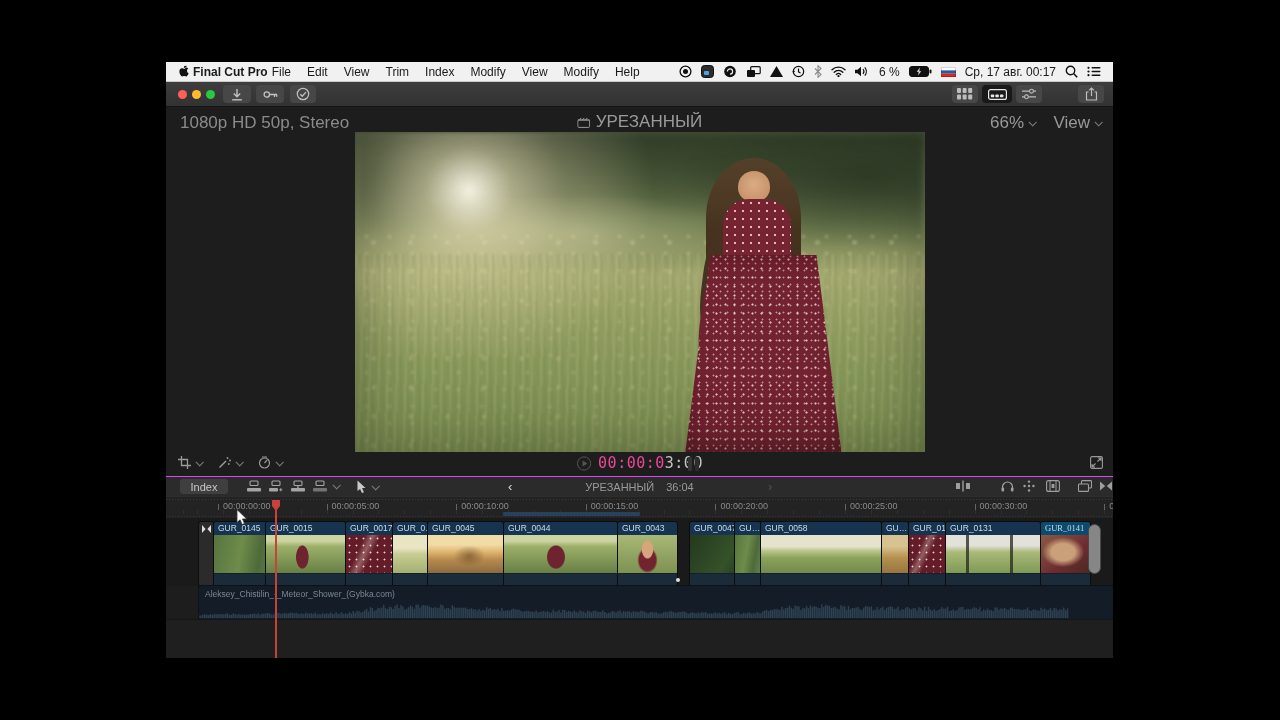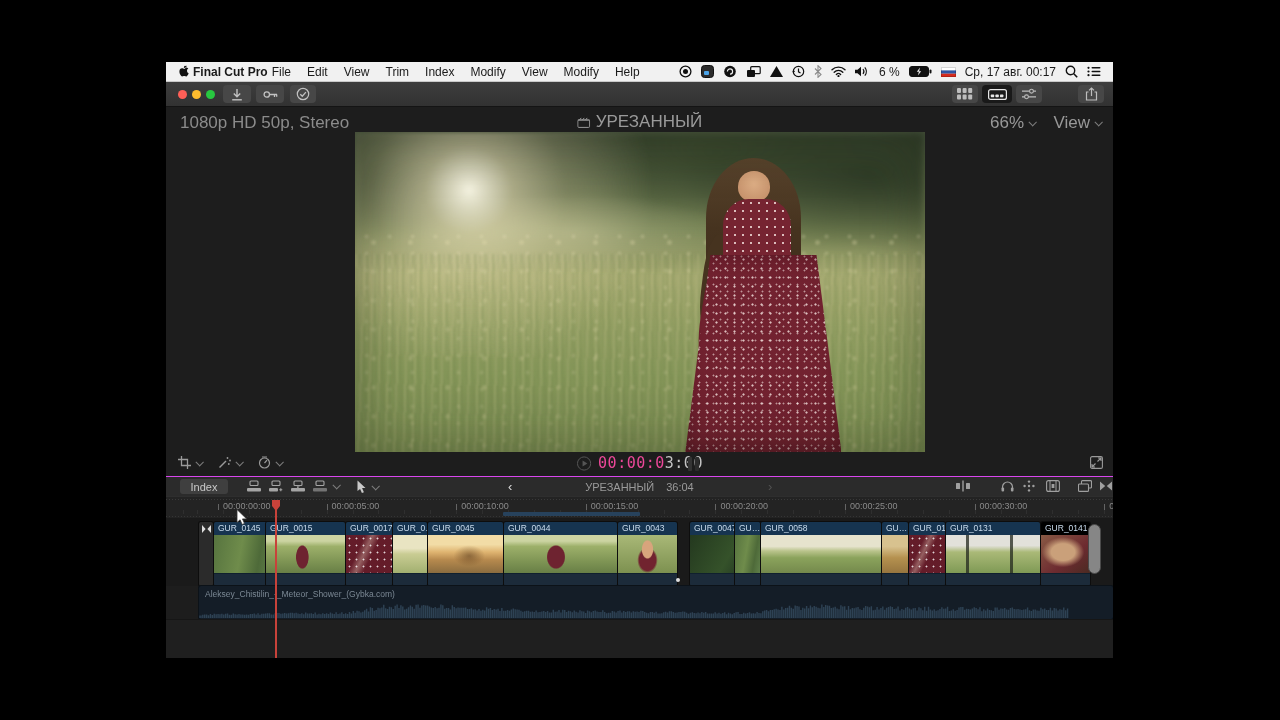--- a/index.html
+++ b/index.html
@@ -568,21 +568,21 @@
           <div class="clip-name" style="background: rgb(22, 52, 80);">GUR_01…</div>
           <div class="clip-thumb look-red-dress"></div>
           <div class="clip-audio"></div>
         </div>
         <div class="clip" style="left: 780px; width: 94px;">
           <div class="clip-name" style="background: rgb(22, 52, 80);">GUR_0131</div>
           <div class="clip-thumb look-fence-field"></div>
           <div class="clip-audio"></div>
         </div>
         <div class="clip" style="left: 875px; width: 49px;">
-          <div class="clip-name" style="background: #000000;">GUR_0141</div>
+          <div class="clip-name" style="background: #0c4a6e; font-family: Liberation Serif, serif;">GUR_0141</div>
           <div class="clip-thumb look-face-closeup"></div>
           <div class="clip-audio"></div>
         </div>
       </div>
     <div class="connect-dot"></div>
     <div class="tl-scrollbar"></div>
   </div>
 
   <div class="audio-clip">
     <span class="audio-label">Aleksey_Chistilin_-_Meteor_Shower_(Gybka.com)</span>

